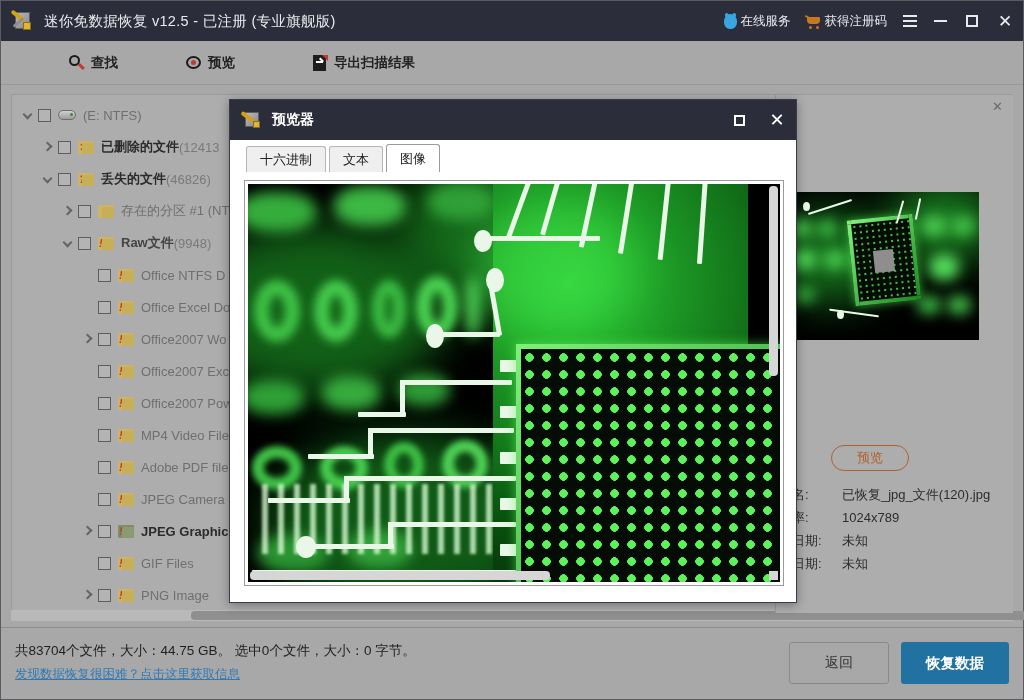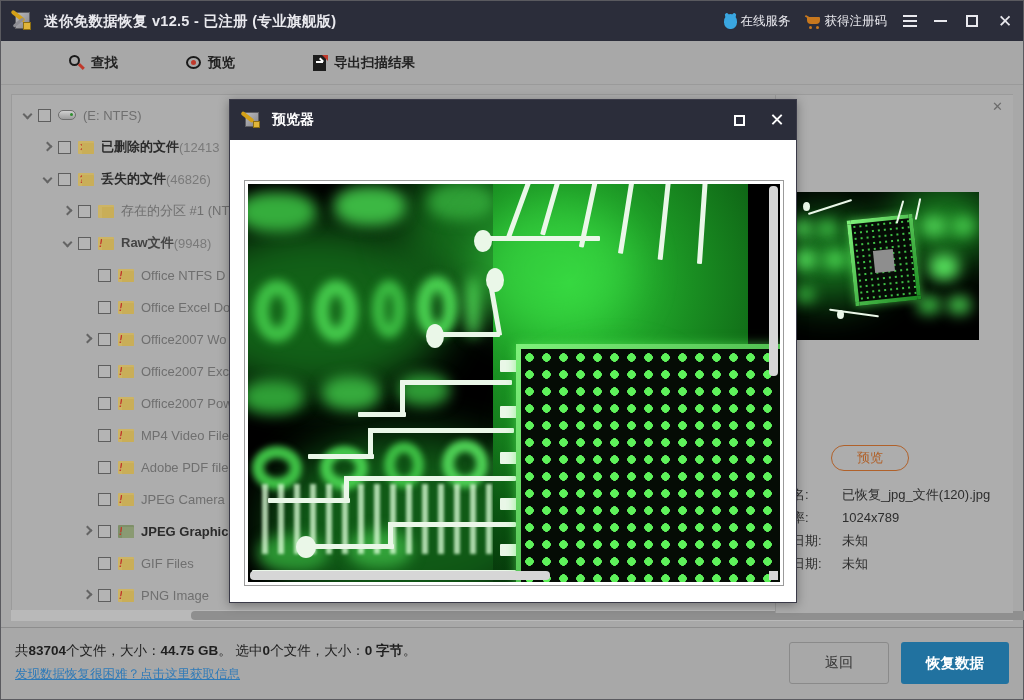--- a/index.html
+++ b/index.html
@@ -31,21 +31,21 @@
   }
   .app-icon .wrench2 {
     position: absolute; left: 3px; top: 12px; width: 13px; height: 3px;
     background: #8d8d93; transform: rotate(-40deg); border-radius: 2px;
   }
   .app-icon .key {
     position: absolute; left: 14px; top: 13px; width: 8px; height: 8px;
     background: #e0b53a; border: 1px solid #8c6e12;
   }
   .app-title {
-    margin-left: 11px; font-size: 14.5px; font-weight: bold; letter-spacing: .3px;
+    margin-left: 11px; font-size: 14.5px; font-weight: normal; letter-spacing: .3px;
     white-space: nowrap;
   }
   .tb-right { margin-left: auto; display: flex; align-items: center; height: 56px; text-align: right; }
   .tb-link {
     display: flex; align-items: center; font-size: 12.5px; color: #e9e9ee;
     padding: 0 7px; height: 40px; cursor: pointer; white-space: nowrap;
   }
   .qq-icon {
     width: 13px; height: 16px; margin-right: 4px; position: relative; flex: none;
   }
@@ -234,21 +234,21 @@
 
   
   .statusbar {
     position: absolute; left: 0; bottom: 0; width: 1022px; height: 72px;
     background: #a8a8a8; border-top: 1px solid #8d8d8d;
   }
   .status-text {
     position: absolute; left: 14px; top: 14px; font-size: 13.5px; color: #1f1f1f;
     white-space: nowrap;
   }
-  .status-text b { font-weight: bold; }
+  .status-text b { font-weight: normal; }
   .status-link {
     position: absolute; left: 14px; top: 38px; font-size: 12.5px; color: #2e7ab8;
     text-decoration: underline; cursor: pointer; white-space: nowrap;
   }
   .btn-back {
     position: absolute; right: 134px; top: 14px; width: 100px; height: 42px;
     border: 1px solid #8a8a8a; background: #a8a8a8; color: #333; font-size: 14px;
     display: flex; align-items: center; justify-content: center; border-radius: 3px;
     cursor: pointer;
   }
@@ -672,20 +672,31 @@
       <div class="dlg-label">预览器</div>
       <div class="dlg-btns">
         <div class="dlg-btn">
           <span class="sq"></span>
         </div>
         <div class="dlg-btn x">
           <span>✕</span>
         </div>
       </div>
     </div>
+    <div class="tabs" id="tabs-root">
+        <div class="tab">
+          <span>十六进制</span>
+        </div>
+        <div class="tab">
+          <span>文本</span>
+        </div>
+        <div class="tab active">
+          <span>图像</span>
+        </div>
+      </div>
     <div class="tab-panel">
       <div class="img-view">
         <div class="art">
 
           <div class="glow" style="left:-60px;top:40px;width:260px;height:170px;background:#1a8a22"></div>
           <div class="glow" style="left:150px;top:-40px;width:240px;height:160px;background:#1c9024"></div>
           <div class="glow" style="left:20px;top:250px;width:280px;height:180px;background:#178020"></div>
 
           <div class="blob" style="left:-10px;top:8px;width:78px;height:40px;background:#35ad3c"></div>
           <div class="blob" style="left:86px;top:2px;width:72px;height:40px;background:#3cb843"></div>

